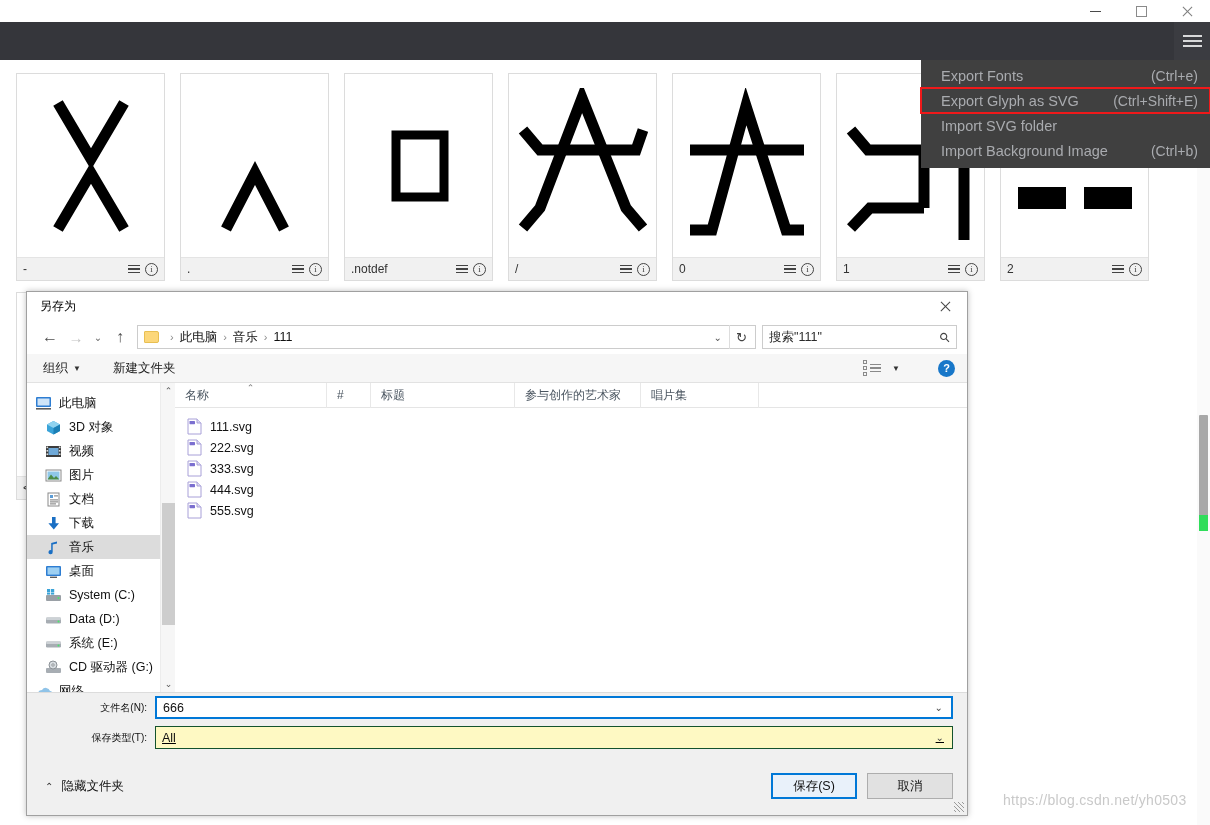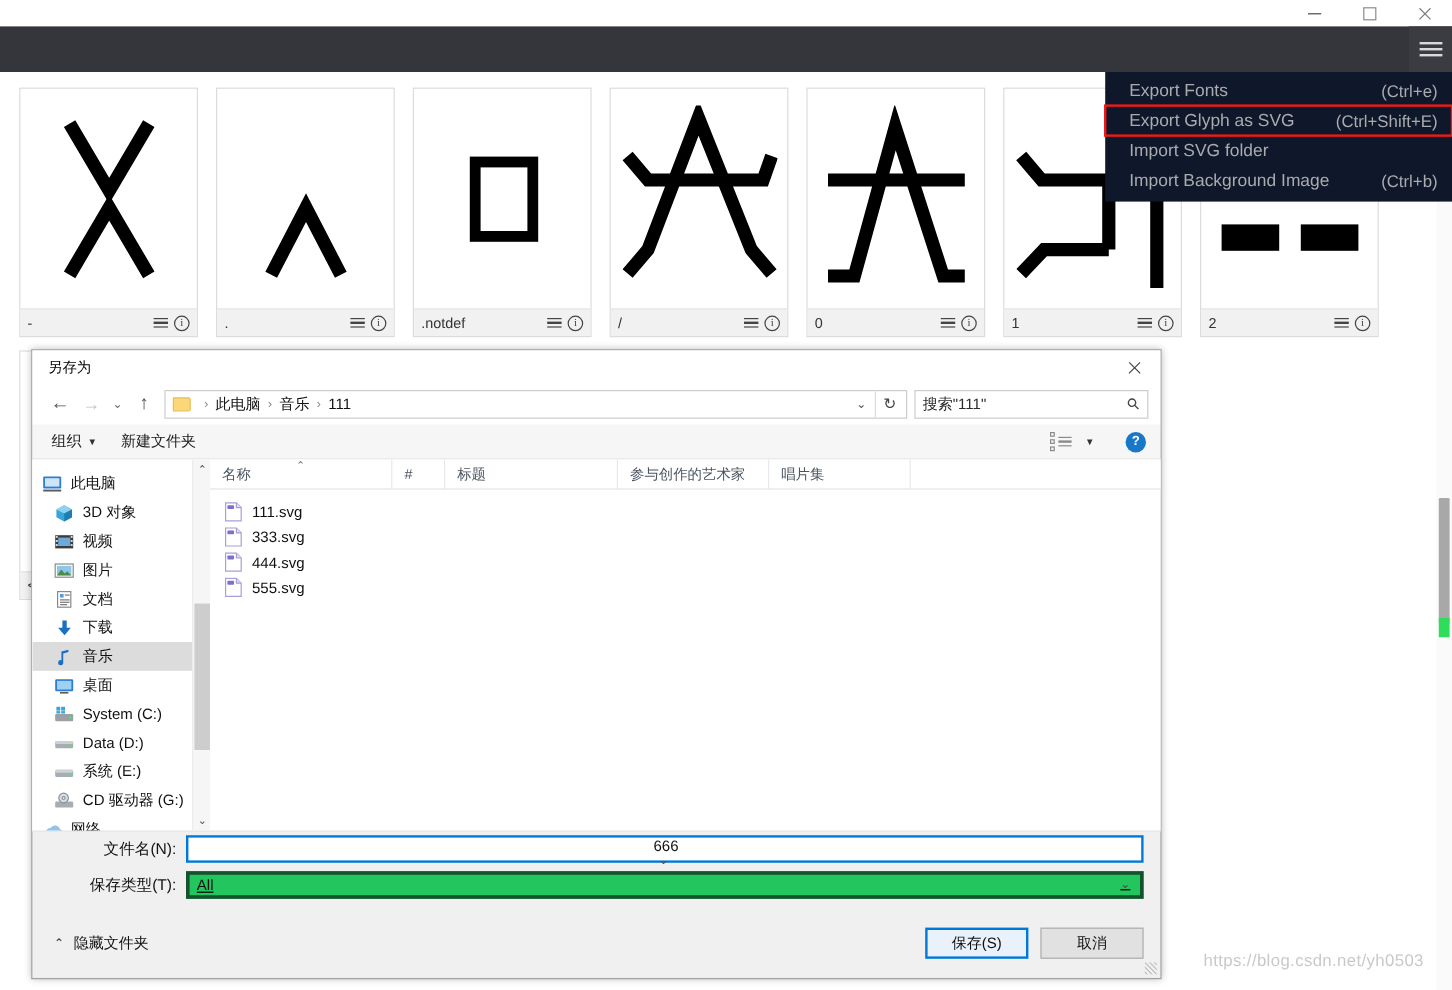--- a/index.html
+++ b/index.html
@@ -97,21 +97,21 @@
   
   .watermark {
     position: absolute; left: 1003px; top: 792px;
     font-size: 14px; color: #c9c9c9; letter-spacing: .3px;
     font-family: "Liberation Sans", sans-serif; pointer-events: none;
   }
 
   
   .menu-panel {
     position: absolute; left: 921px; top: 60px; width: 289px;
-    background: #0f172a; padding: 3px 0 5px 0; z-index: 40;
+    background: #404040; padding: 3px 0 5px 0; z-index: 40;
   }
   .menu-item {
     position: relative; height: 25px; display: flex; align-items: center;
     padding: 0 12px 0 20px; color: #a9abaf; font-size: 14.5px;
   }
   .menu-item .mlabel { flex: 1; white-space: nowrap; }
   .menu-item .mshort { color: #a9abaf; white-space: nowrap; font-size: 14px; }
   .menu-item.highlight { outline: 2px solid #f0191a; outline-offset: -1px; }
 
   
@@ -166,21 +166,21 @@
   }
   .search-box {
     width: 195px; height: 24px; border: 1px solid #cccccc; background:#fff;
     display: flex; align-items: center; padding: 0 6px; margin-left: 6px;
   }
   .search-box .sv { flex:1; font-size: 12.5px; color: #2b2b2b; }
   .search-ico { color: #444; font-size: 13px; transform: rotate(-45deg); }
 
   .dlg-cmdbar {
     height: 29px; background: #f6f6f6; border-bottom: 1px solid #e2e2e2;
-    display: flex; align-items: center; padding: 0 12px 0 16px; gap: 20px;
+    display: flex; align-items: center; padding: 0 12px 0 16px; gap: 32px;
   }
   .cmd-item { font-size: 12.5px; color: #1a1a1a; display:flex; align-items:center; gap:5px; }
   .cmd-caret { font-size: 8px; color: #333; }
   .cmdbar-spacer { flex: 1; }
   .view-ico { display:flex; align-items:center; gap:1px; }
   .view-ico .vcol { display:flex; flex-direction:column; gap:2px; }
   .view-ico .vcol.sq i { width:4px; height:4px; border:1px solid #8a8a8a; display:block; }
   .view-ico .vcol.ln i { width:11px; height:1.5px; background:#8a8a8a; display:block; }
   .help-ico {
     width: 17px; height: 17px; border-radius: 50%; background: #1877c9;
@@ -236,29 +236,29 @@
   .file-row {
     height: 21px; display: flex; align-items: center; gap: 8px; padding-left: 12px;
     font-size: 12.5px; color: #111;
   }
   .svg-file-ico { width: 15px; height: 17px; flex: none; }
 
   .dlg-fields { position: absolute; left: 0; top: 402px; right: 0; height: 60px; }
   .field-row { display: flex; align-items: center; height: 27px; margin-bottom: 3px; }
   .field-label {
     width: 128px; text-align: right; padding-right: 8px;
-    font-size: 13px; color: #111;
+    font-size: 10px; color: #111;
   }
   .field-ctrl {
     flex: 1; margin-right: 14px; height: 23px;
     border: 1px solid #b5b5b5; background: #fff;
     display: flex; align-items: center; padding: 0 4px 0 6px;
   }
-  .field-ctrl.focused { border: 2px solid #0078d7; background: #fff; flex-direction: column; }
-  .field-ctrl.readonly { background: #22c55e; border: 3px solid #14532d; text-decoration: underline; }
+  .field-ctrl.focused { border: 2px solid #0078d7; background: #fff; }
+  .field-ctrl.readonly { background: #fef9c3; border: 1px solid #14532d; text-decoration: underline; }
   .field-ctrl .fval { flex: 1; font-size: 12.5px; color: #111; }
   .field-caret { font-size: 10px; color: #4a4a4a; padding-right: 4px; }
 
   .dlg-footer {
     position: absolute; left: 0; bottom: 0; right: 0; height: 58px;
     display: flex; align-items: center; padding: 0 14px 0 18px;
   }
   .hide-folders { display: flex; align-items: center; gap: 8px; font-size: 12.5px; color: #111; }
   .hide-caret { font-size: 10px; color: #333; }
   .footer-spacer { flex: 1; }
@@ -715,20 +715,28 @@
                   <rect x="2.5" y="3" width="5.5" height="3.2" rx="0.6" fill="#7b6fd0"></rect>
                 </svg></span>
               <span>111.svg</span>
             </div>
             <div class="file-row">
               <span class="svg-file-ico"><svg width="15" height="17" viewBox="0 0 15 17">
                   <path d="M1 1 h9 l4 4 v11 h-13 Z" fill="#ffffff" stroke="#a8a0d8"></path>
                   <path d="M10 1 v4 h4" fill="#ded9f5" stroke="#a8a0d8"></path>
                   <rect x="2.5" y="3" width="5.5" height="3.2" rx="0.6" fill="#7b6fd0"></rect>
                 </svg></span>
+              <span>222.svg</span>
+            </div>
+            <div class="file-row">
+              <span class="svg-file-ico"><svg width="15" height="17" viewBox="0 0 15 17">
+                  <path d="M1 1 h9 l4 4 v11 h-13 Z" fill="#ffffff" stroke="#a8a0d8"></path>
+                  <path d="M10 1 v4 h4" fill="#ded9f5" stroke="#a8a0d8"></path>
+                  <rect x="2.5" y="3" width="5.5" height="3.2" rx="0.6" fill="#7b6fd0"></rect>
+                </svg></span>
               <span>333.svg</span>
             </div>
             <div class="file-row">
               <span class="svg-file-ico"><svg width="15" height="17" viewBox="0 0 15 17">
                   <path d="M1 1 h9 l4 4 v11 h-13 Z" fill="#ffffff" stroke="#a8a0d8"></path>
                   <path d="M10 1 v4 h4" fill="#ded9f5" stroke="#a8a0d8"></path>
                   <rect x="2.5" y="3" width="5.5" height="3.2" rx="0.6" fill="#7b6fd0"></rect>
                 </svg></span>
               <span>444.svg</span>
             </div>

